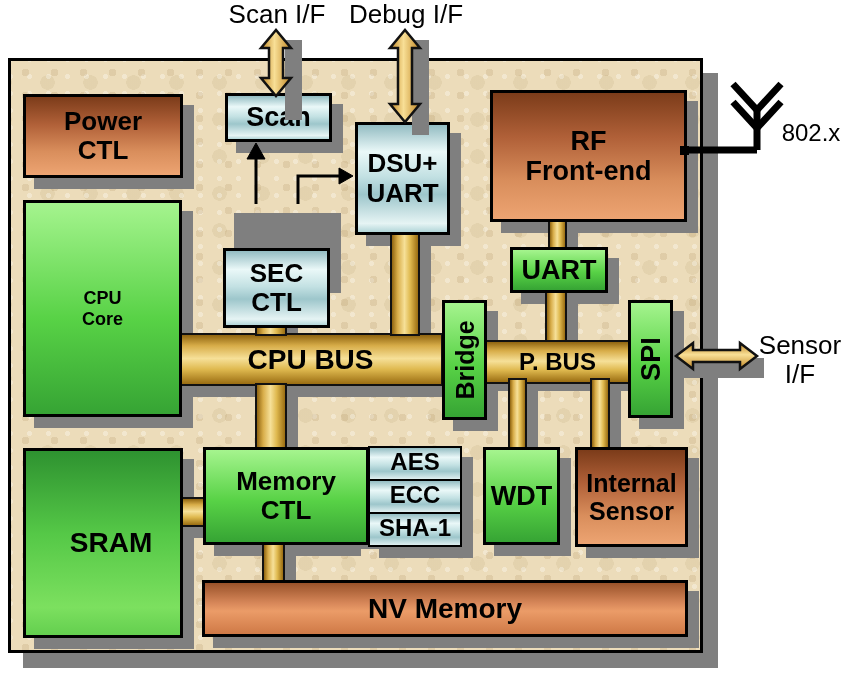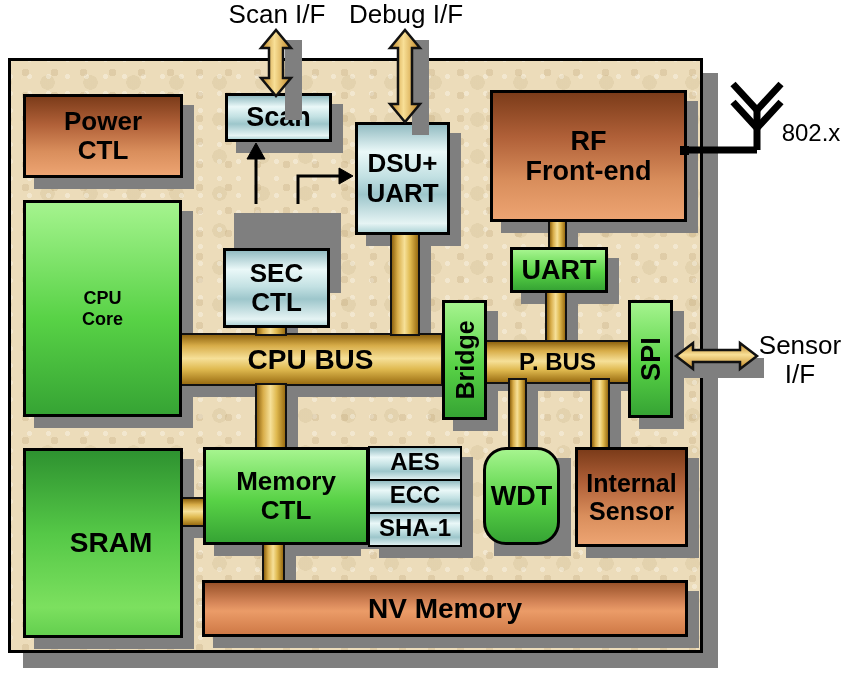--- a/index.html
+++ b/index.html
@@ -138,21 +138,21 @@
       <span>AES</span>
     </div>
     <div class="crow">
       <span>ECC</span>
     </div>
     <div class="crow">
       <span>SHA-1</span>
     </div>
   </div>
 
-  <div class="blk green sh" style="left:483px;top:447px;width:77px;height:98px;font-size:27px;border-radius:23px;">
+  <div class="blk green sh" style="left:483px;top:447px;width:77px;height:98px;font-size:27px;">
     <span class="l">WDT</span>
   </div>
 
   <div class="blk orange sh" style="left:575px;top:447px;width:113px;height:100px;font-size:25px;">
     <span class="l">Internal</span>
     <span class="l">Sensor</span>
   </div>
 
   <div class="blk orange-nv sh" style="left:202px;top:580px;width:486px;height:57px;font-size:28px;">
     <span class="l">NV Memory</span>

